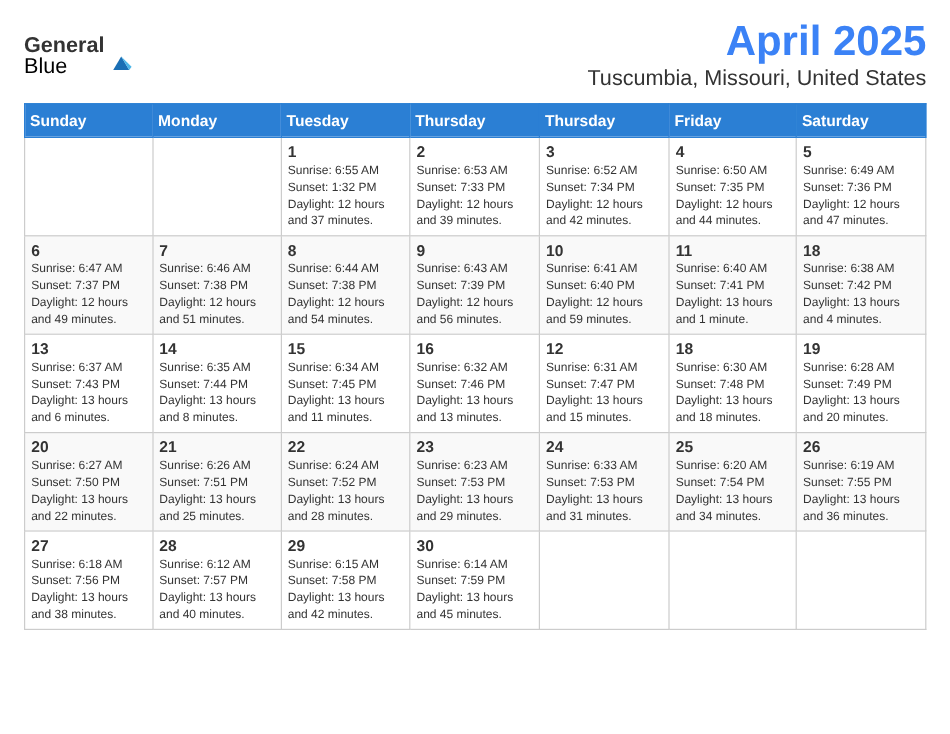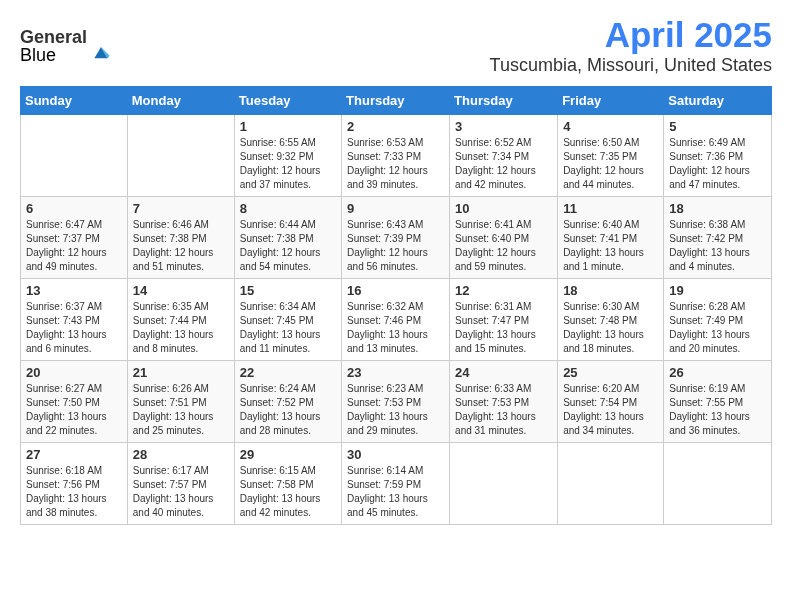--- a/index.html
+++ b/index.html
@@ -136,21 +136,21 @@
           <th>Saturday</th>
         </tr>
     </thead>
     <tbody id="calendar-body">
     <tr>
           <td class="empty-cell"></td>
           <td class="empty-cell"></td>
           <td>
             <span class="day-number">1</span>
             <div class="day-info">Sunrise: 6:55 AM
-Sunset: 9:32 PM
+Sunset: 1:32 PM
 Daylight: 12 hours and 37 minutes.</div>
           </td>
           <td>
             <span class="day-number">2</span>
             <div class="day-info">Sunrise: 6:53 AM
 Sunset: 7:33 PM
 Daylight: 12 hours and 39 minutes.</div>
           </td>
           <td>
             <span class="day-number">3</span>
@@ -305,21 +305,21 @@
         </tr>
         <tr>
           <td>
             <span class="day-number">27</span>
             <div class="day-info">Sunrise: 6:18 AM
 Sunset: 7:56 PM
 Daylight: 13 hours and 38 minutes.</div>
           </td>
           <td>
             <span class="day-number">28</span>
-            <div class="day-info">Sunrise: 6:17 AM
+            <div class="day-info">Sunrise: 6:12 AM
 Sunset: 7:57 PM
 Daylight: 13 hours and 40 minutes.</div>
           </td>
           <td>
             <span class="day-number">29</span>
             <div class="day-info">Sunrise: 6:15 AM
 Sunset: 7:58 PM
 Daylight: 13 hours and 42 minutes.</div>
           </td>
           <td>

